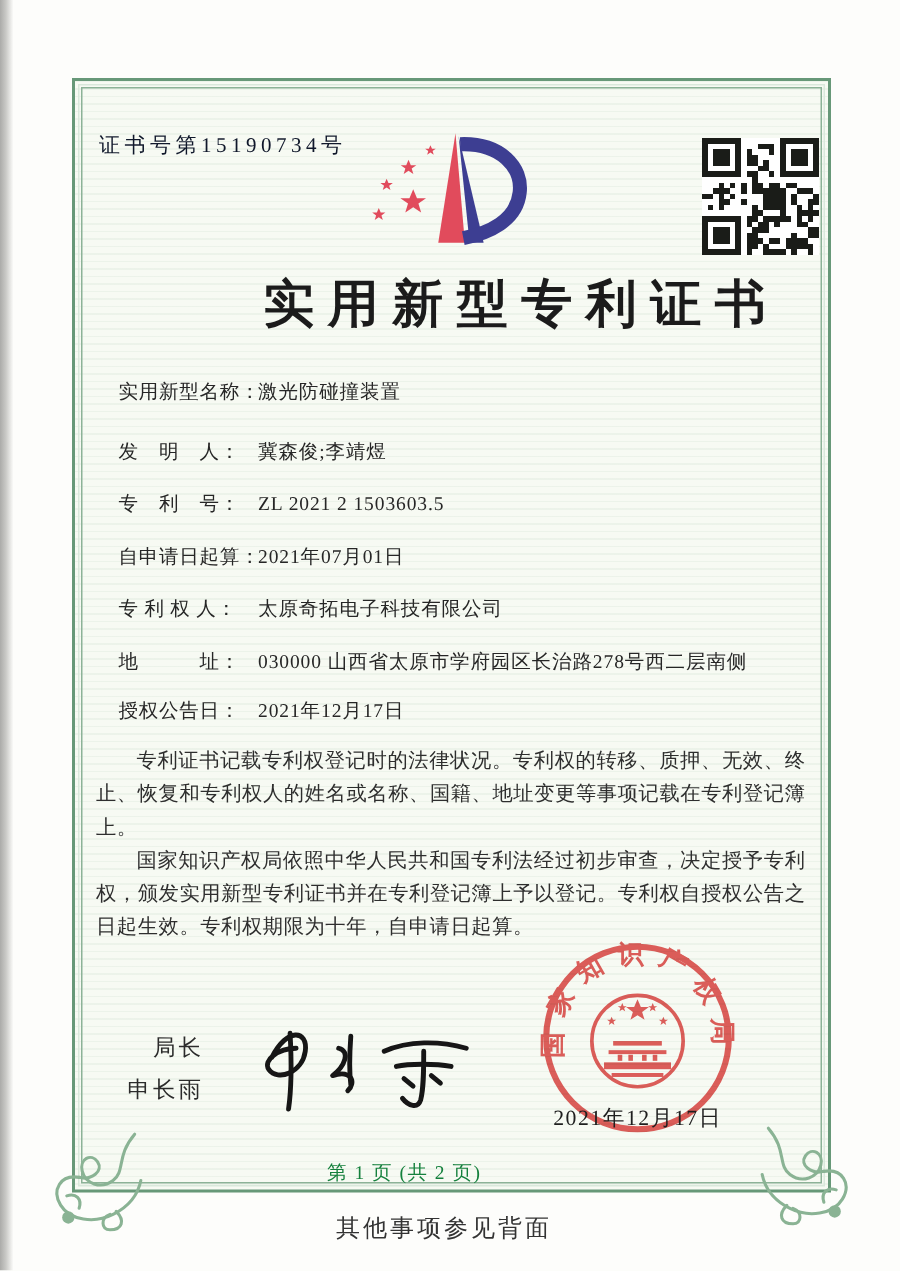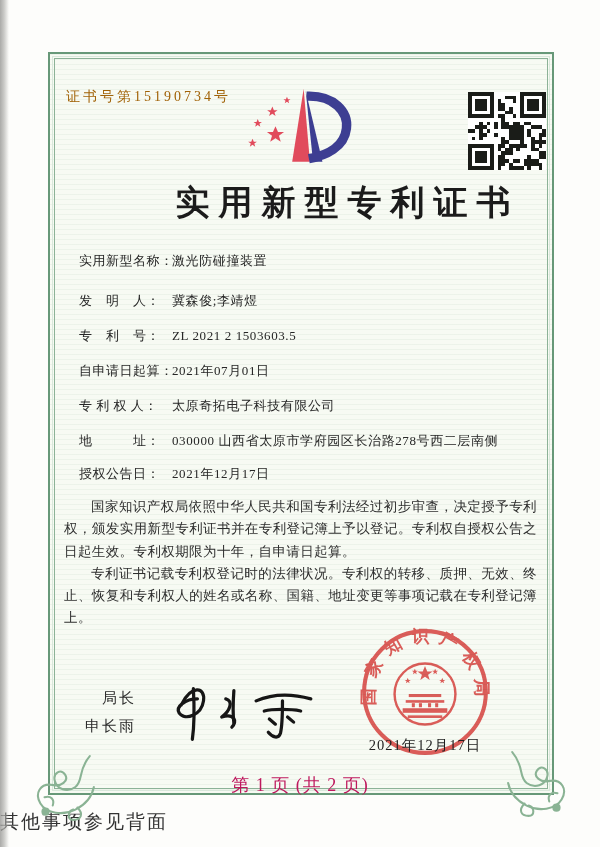--- a/index.html
+++ b/index.html
@@ -23,21 +23,21 @@
       #f7faf3;
   }
   .frame::before {
     content:""; position:absolute; inset:2px; border:1px solid #d9e8db; pointer-events:none;
   }
   .frame::after {
     content:""; position:absolute; inset:4px; border:1px solid #8cb297; pointer-events:none;
   }
   .cert-no {
     position:absolute; left:66px; top:88px;
-    font-size:14px; letter-spacing:3px; color:#a16207;
+    font-size:14px; letter-spacing:3px; color:#0f172a;
   }
   .logo-wrap { position:absolute; left:240px; top:84px; width:120px; height:90px; }
   .qr-wrap   { position:absolute; left:468px; top:92px; width:78px; height:78px; }
   .title {
     position:absolute; left:48px; top:180px; width:590px;
     text-align:center; font-size:34px; font-weight:600;
     letter-spacing:9px; color:#1b1b1b; text-indent:9px;
   }
   .field-row { position:absolute; left:79px; width:460px; font-size:13px; color:#262626; white-space:nowrap; }
   .field-label { display:inline-block; width:93px; letter-spacing:.5px; }
@@ -55,26 +55,26 @@
   .signer { position:absolute; left:85px; top:689px; font-size:15px; color:#2b2b2b;
             font-family:"Liberation Sans","DejaVu Sans",sans-serif; }
   .signer div { margin-bottom:9px; letter-spacing:2px;text-align:right; }
   .signature-svg { position:absolute; left:163px; top:676px; }
   .seal-wrap { position:absolute; left:356px; top:623px; width:138px; height:138px; mix-blend-mode:multiply; }
   .seal-date {
     position:absolute; left:356px; top:736px; width:138px; text-align:center;
     font-size:14.5px; color:#1f1f1f; letter-spacing:1px; z-index:3;
   }
   .page-num {
-    position:absolute; left:0; top:773px; width:600px; text-align:center;
-    font-size:18px; color:#be185d; letter-spacing:1px;
+    position:absolute; left:0; top:773px; width:539px; text-align:center;
+    font-size:13px; color:#15803d; letter-spacing:1px;
   }
   .back-note {
-    position:absolute; left:0; top:809px; width:592px; 
-    font-size:19px; color:#333; letter-spacing:2px;
+    position:absolute; left:0; top:809px; width:592px; text-align:center;
+    font-size:16px; color:#333; letter-spacing:2px;
   }
   .flourish { position:absolute; z-index:2; }
   .flourish-left  { left:26px;  top:752px; }
   .flourish-right { left:504px; top:748px; transform:scaleX(-1); }
 </style>
 </head>
 <body>
 
 <div class="scan-edge"></div>
 
@@ -139,22 +139,22 @@
   <span class="field-label">专 利 权 人：</span><span class="field-value">太原奇拓电子科技有限公司</span>
 </div>
 <div class="field-row row-5">
   <span class="field-label">地　　　址：</span><span class="field-value">030000 山西省太原市学府园区长治路278号西二层南侧</span>
 </div>
 <div class="field-row row-6">
   <span><span class="field-label">授权公告日：</span><span class="field-value">2021年12月17日</span></span>
 </div>
 
 <div class="paras">
+  <p>专利证书记载专利权登记时的法律状况。专利权的转移、质押、无效、终止、恢复和专利权人的姓名或名称、国籍、地址变更等事项记载在专利登记簿上。</p>
   <p>国家知识产权局依照中华人民共和国专利法经过初步审查，决定授予专利权，颁发实用新型专利证书并在专利登记簿上予以登记。专利权自授权公告之日起生效。专利权期限为十年，自申请日起算。</p>
-  <p>专利证书记载专利权登记时的法律状况。专利权的转移、质押、无效、终止、恢复和专利权人的姓名或名称、国籍、地址变更等事项记载在专利登记簿上。</p>
 </div>
 
 <div class="signer">
   <div>局长</div>
   <div>申长雨</div>
 </div>
 
 <svg class="signature-svg" width="162" height="72" viewBox="0 0 160 70">
   <g fill="none" stroke="#161616" stroke-width="3.2" stroke-linecap="round" stroke-linejoin="round">
     <path d="M18,28 C28,8 42,10 40,24 C38,38 22,44 16,36 C12,30 22,22 34,22"></path>

